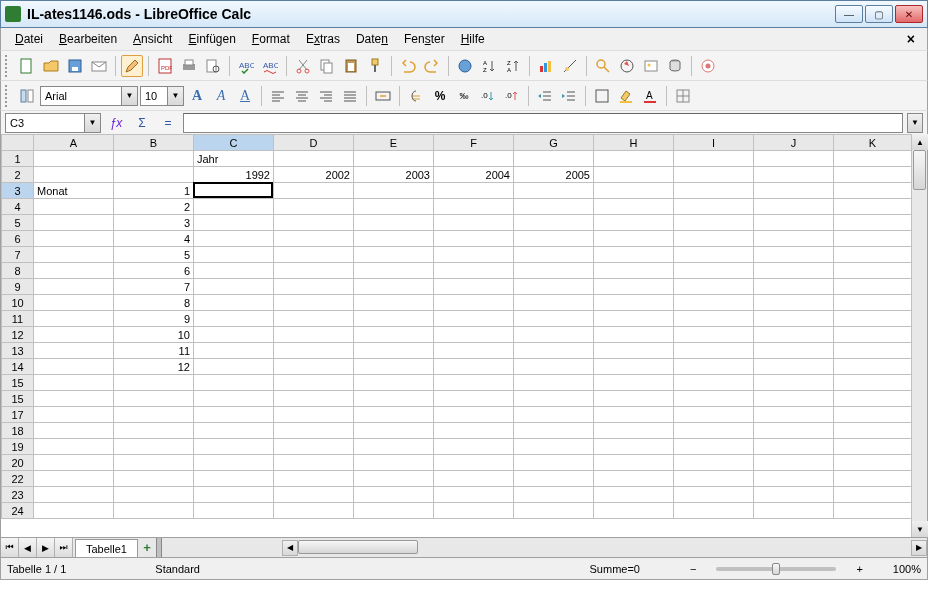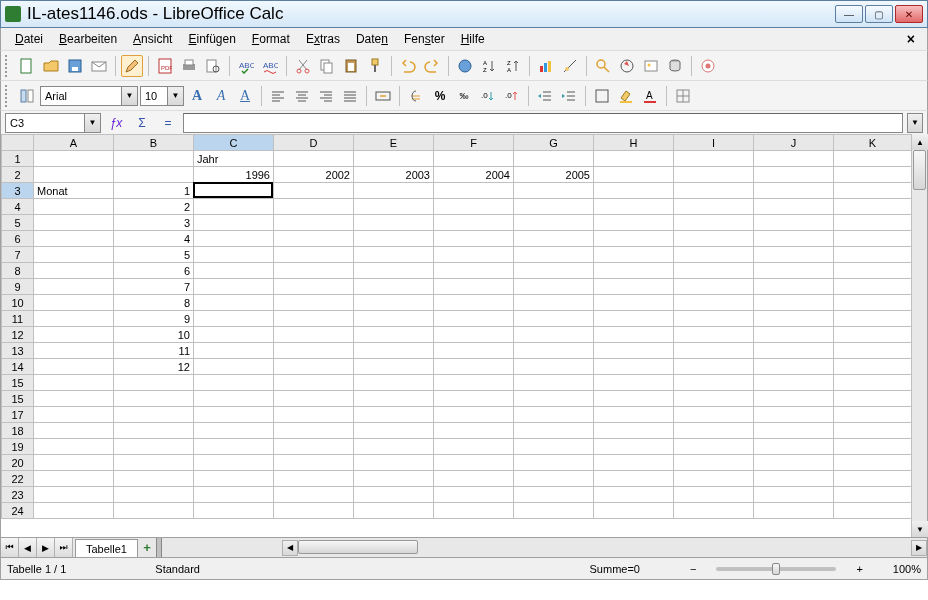--- a/index.html
+++ b/index.html
@@ -1,20 +1,20 @@
 <!DOCTYPE html>
 <html><head>
 <meta charset="utf-8">
 <style>
   * { box-sizing: border-box; margin: 0; padding: 0; font-family: "Segoe UI", Tahoma, sans-serif; }
   html, body { width: 928px; height: 600px; overflow: hidden; background: #fff; }
   
   .titlebar { height: 28px; background: linear-gradient(#f1f8fe,#d5e7f8); border: 1px solid #5a7fa0; display:flex; align-items:center; padding:0 4px; }
   .titlebar .app-icon { width:16px;height:16px;background:#2e7d32;border-radius:2px;margin-right:6px; }
-  .titlebar .title-text { font-size:17px; color:#000; flex:1; }
+  .titlebar .title-text { font-size:14px; color:#000; flex:1;font-weight:bold; }
   .win-controls { display:flex; gap:2px; }
   .win-btn { width:28px;height:18px;border:1px solid #5a7fa0;background:linear-gradient(#f7fbff,#cfe3f6);border-radius:2px;display:flex;align-items:center;justify-content:center;font-size:10px;color:#333; }
   .win-btn.close { background:linear-gradient(#f8bfbf,#e26a6a);border-color:#b02727;color:#600; }
   
   .menubar { height:22px; background:#f0f0f0; display:flex; align-items:center; padding:0 6px; border-left:1px solid #a0a0a0;border-right:1px solid #a0a0a0; }
   .menubar .menu-item { font-size:12px; padding:2px 8px; cursor:default; }
   .menubar .menu-item u { text-decoration: underline; }
   .menubar .menu-close { margin-left:auto; font-size:14px; font-weight:bold; padding:0 6px; }
   
   .toolbar { height:30px; background:#f4f4f4; border-top:1px solid #ddd; border-left:1px solid #a0a0a0;border-right:1px solid #a0a0a0; display:flex; align-items:center; padding:0 4px; gap:2px; }
@@ -409,21 +409,21 @@
             <td id="cell-G1"></td>
             <td id="cell-H1"></td>
             <td id="cell-I1"></td>
             <td id="cell-J1"></td>
             <td id="cell-K1"></td>
           </tr>
           <tr>
             <th class="rowh">2</th>
             <td id="cell-A2"></td>
             <td id="cell-B2"></td>
-            <td id="cell-C2">1996</td>
+            <td id="cell-C2">1992</td>
             <td id="cell-D2">2002</td>
             <td id="cell-E2">2003</td>
             <td id="cell-F2">2004</td>
             <td id="cell-G2">2005</td>
             <td id="cell-H2"></td>
             <td id="cell-I2"></td>
             <td id="cell-J2"></td>
             <td id="cell-K2"></td>
           </tr>
           <tr>

